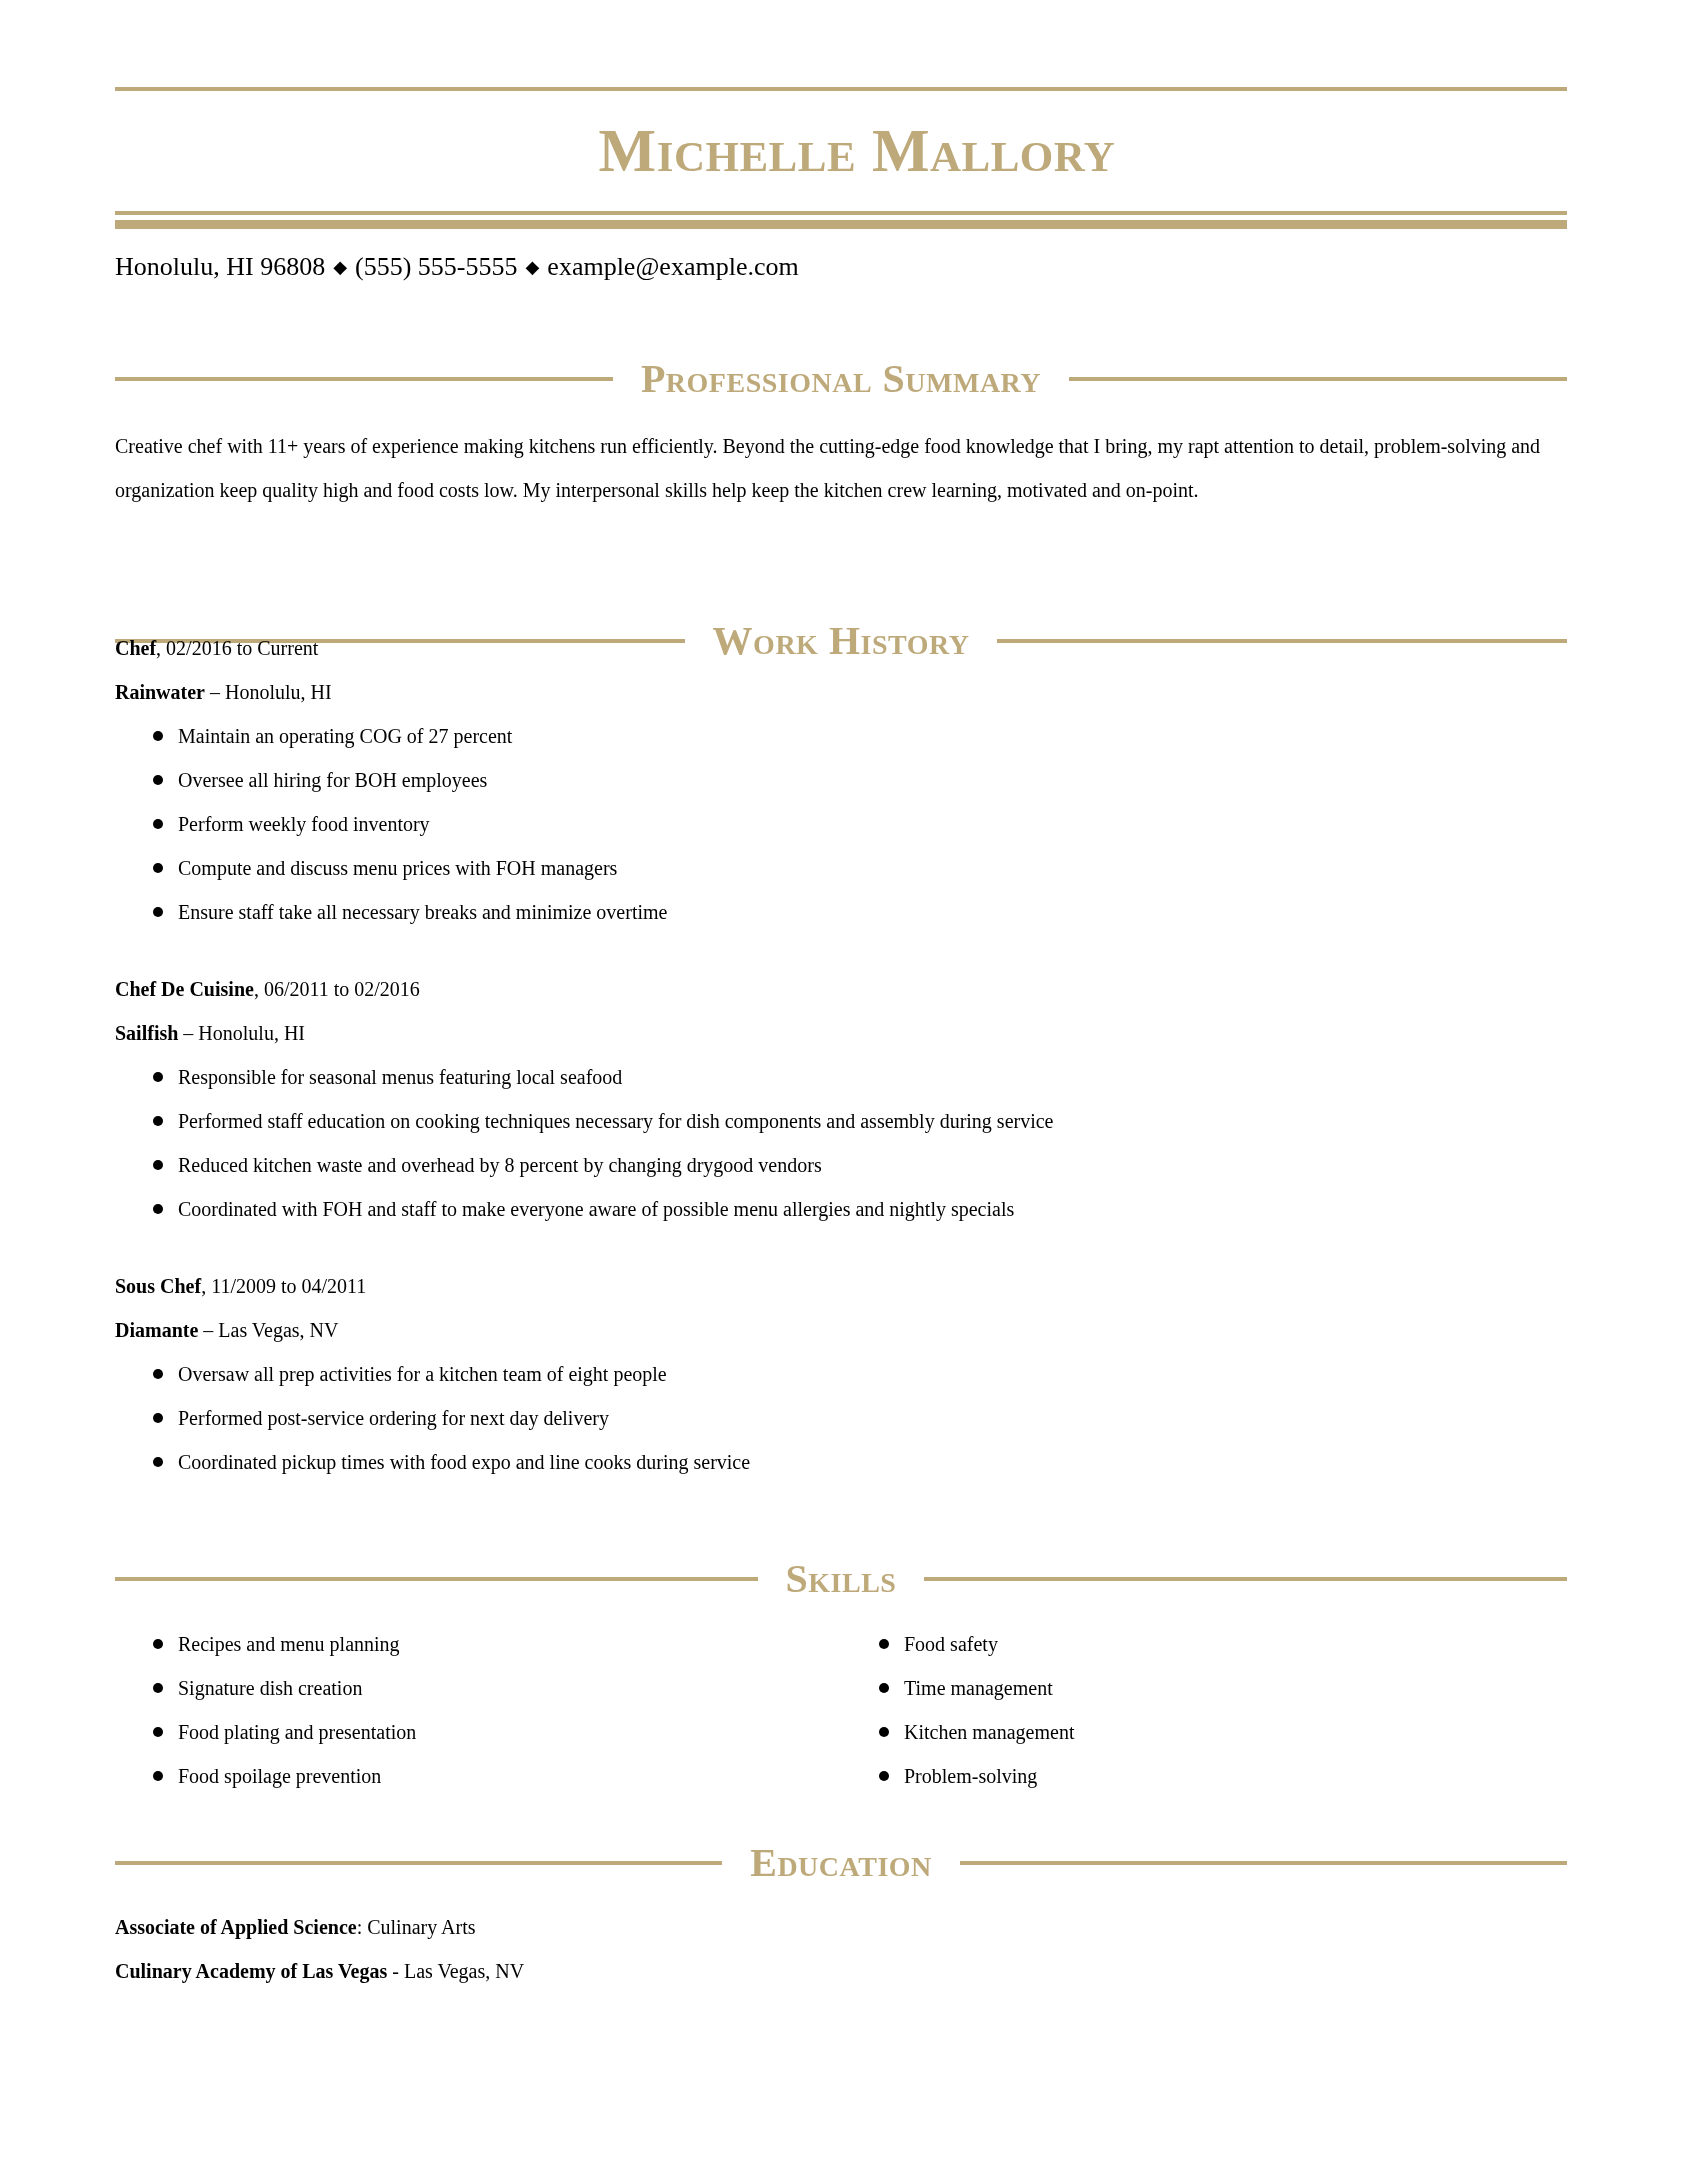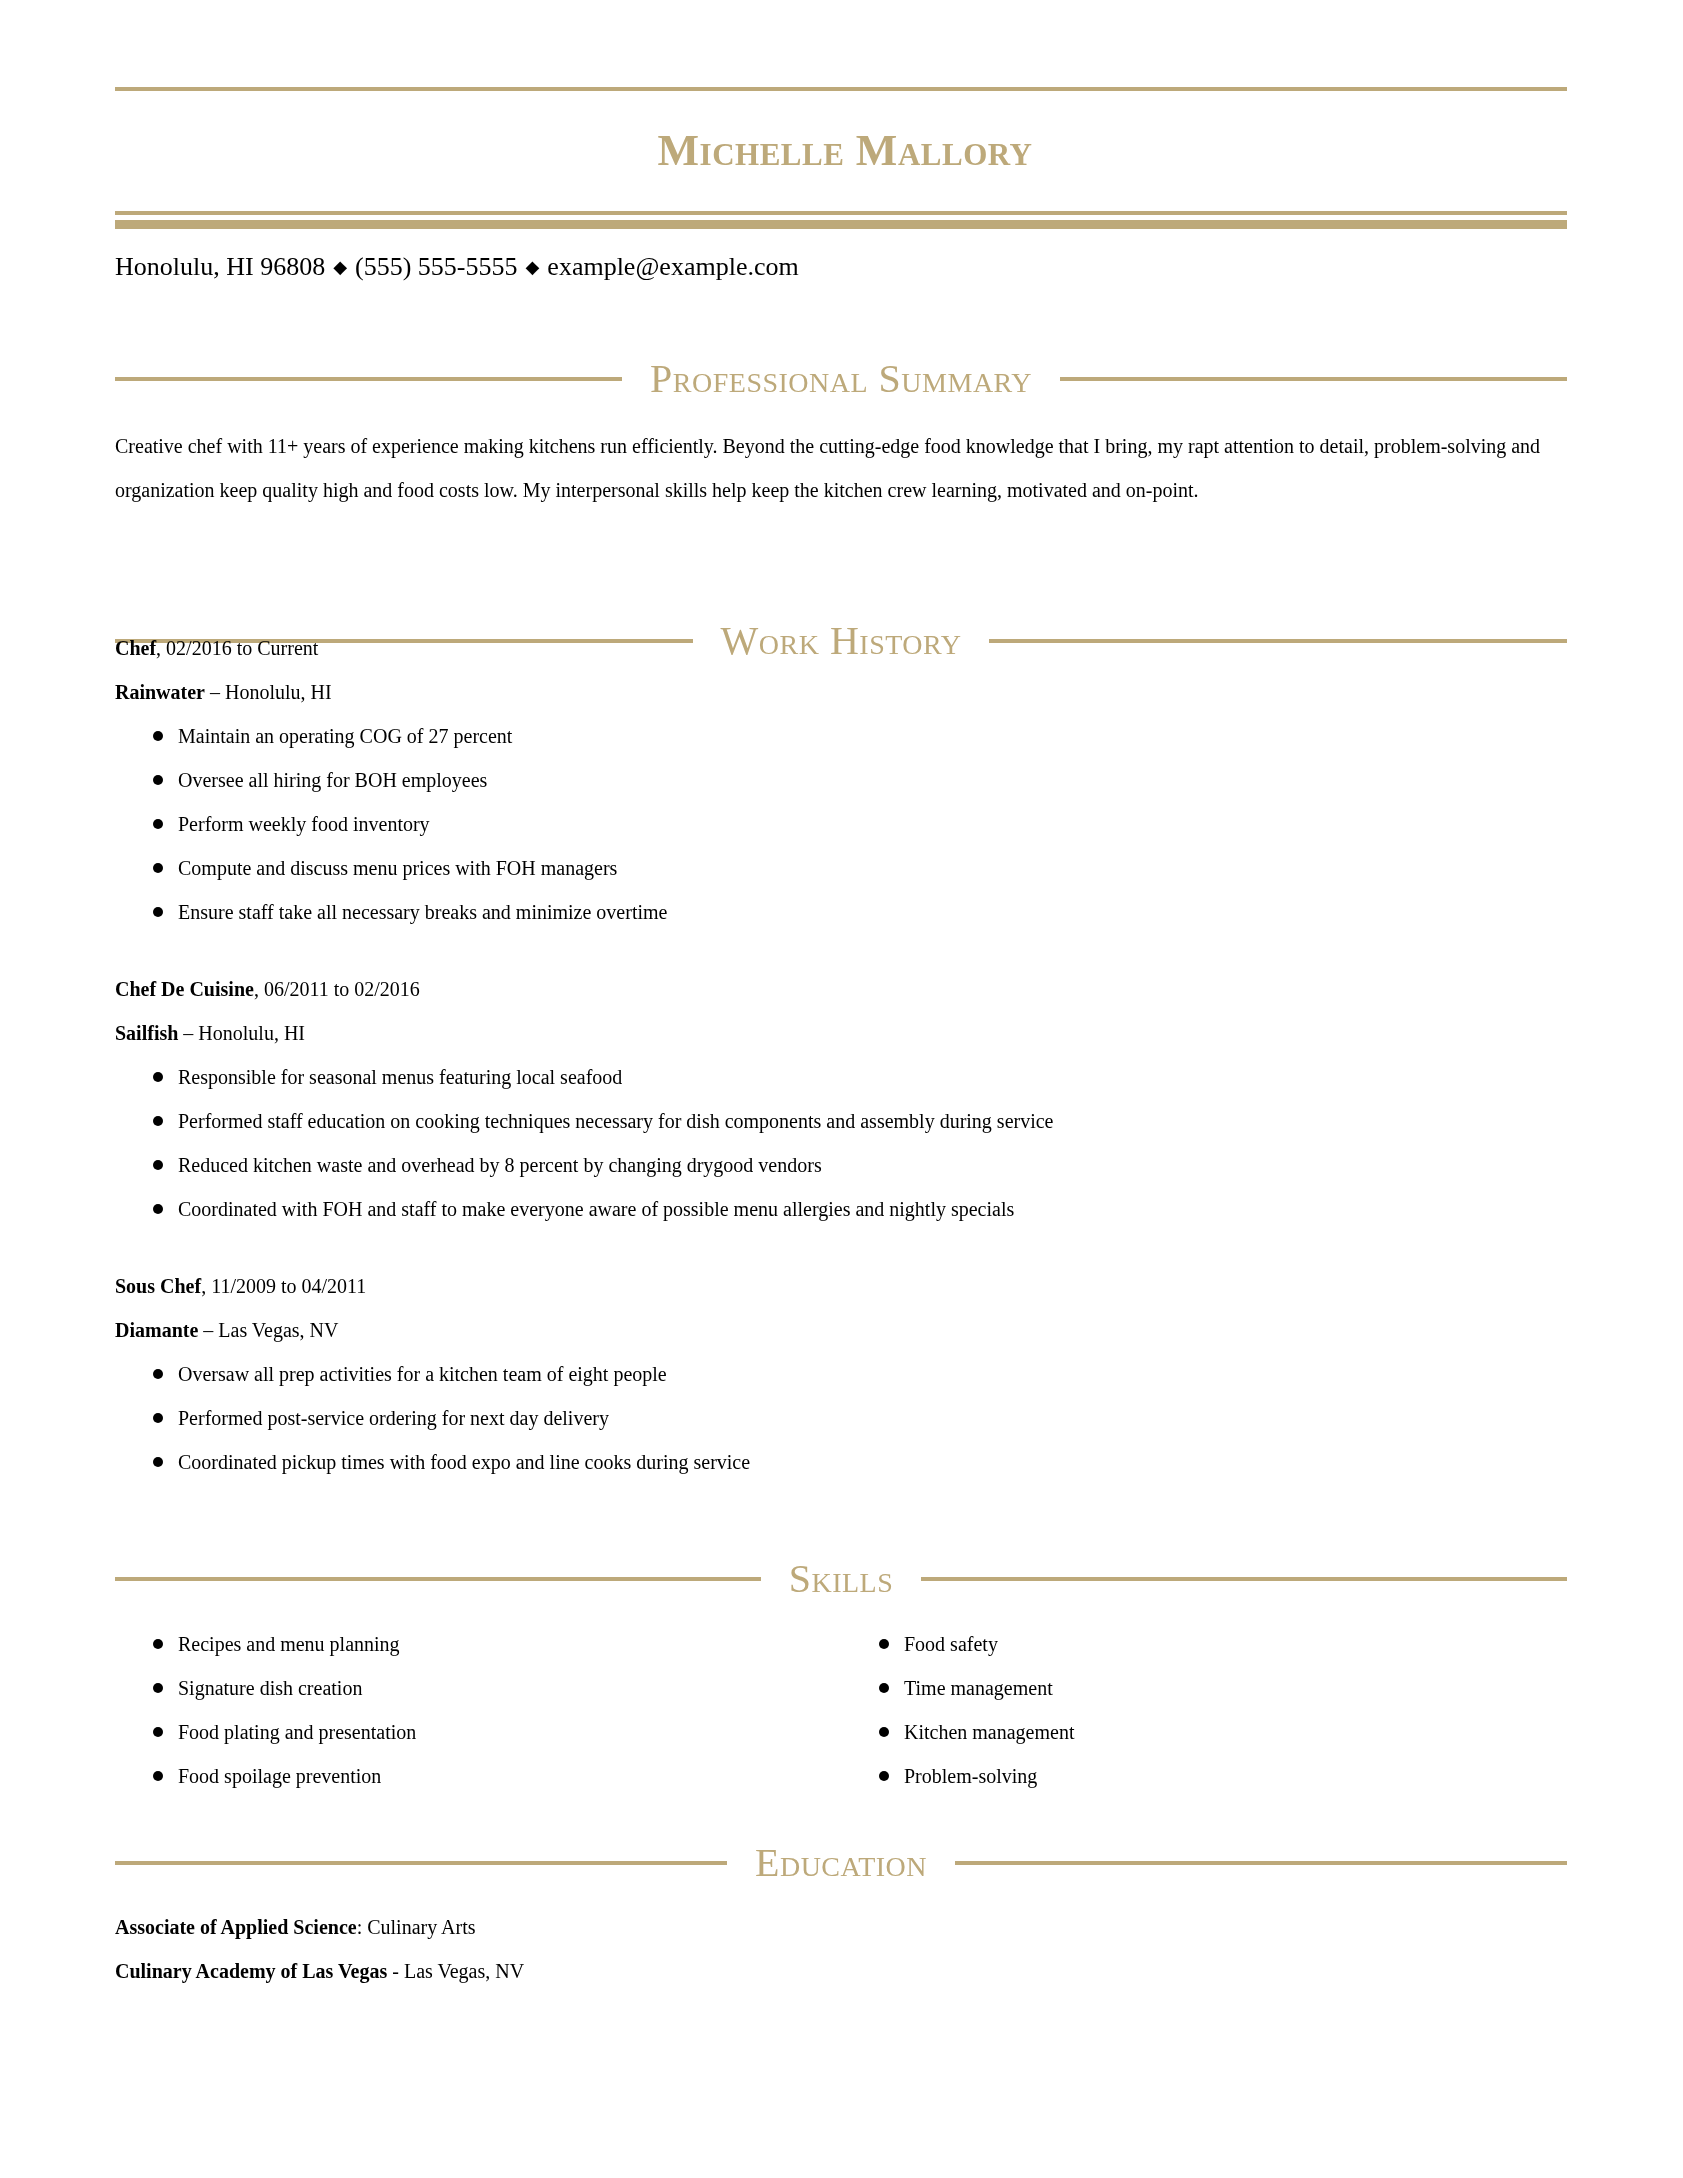--- a/index.html
+++ b/index.html
@@ -3,28 +3,28 @@
 <meta charset="utf-8">
 <style>
   html, body { margin: 0; padding: 0; background: #ffffff; }
   body { width: 1683px; height: 2178px; position: relative; overflow: hidden;
          font-family: "Liberation Serif", "DejaVu Serif", serif; color: #000; }
   .page { position: absolute; left: 115px; top: 0; width: 1452px; }
   .rule { background: #BDA97A; position: absolute; left: 0; width: 1452px; }
   .rule.top { top: 87px; height: 4px; }
   .rule.thin { top: 211px; height: 4px; }
   .rule.thick { top: 220px; height: 9px; }
-  .name { position: absolute; top: 111px; left: 4px; width: 1452px; text-align: center;
-          font-size: 44px; font-weight: bold; font-variant: small-caps; color: #BDA97A;
+  .name { position: absolute; top: 111px; left: 16px; width: 1452px; text-align: center;
+          font-size: 61px; font-weight: bold; font-variant: small-caps; color: #BDA97A;
           letter-spacing: 0.5px; line-height: 79px; }
   .contact { position: absolute; top: 249px; left: 0; width: 1452px; 
              font-size: 26px; line-height: 36px; }
   .contact .sep { font-size: 18px; margin: 0 8px; position: relative; top: -2px; }
   .section-head { position: absolute; left: 0; width: 1452px; height: 50px;
-                  display: flex; align-items: center; }
+                  display: flex; align-items: center; font-weight: bold; }
   .section-head .line { flex: 1; height: 4px; background: #BDA97A; }
   .section-head .title { font-variant: small-caps; font-size: 40px; color: #BDA97A;
                          padding: 0 28px; line-height: 50px; letter-spacing: 0.5px; }
   .block { position: absolute; left: 0; width: 1452px; font-size: 20px; line-height: 44px; }
   .block p { margin: 0; }
   .bullets { list-style: none; margin: 0; padding: 0; }
   .bullets li { position: relative; padding-left: 63px; }
   .bullets li .dot { position: absolute; left: 38px; top: 17px; width: 10px; height: 10px;
                      border-radius: 50%; background: #000; }
   .job { margin-bottom: 33px; }

